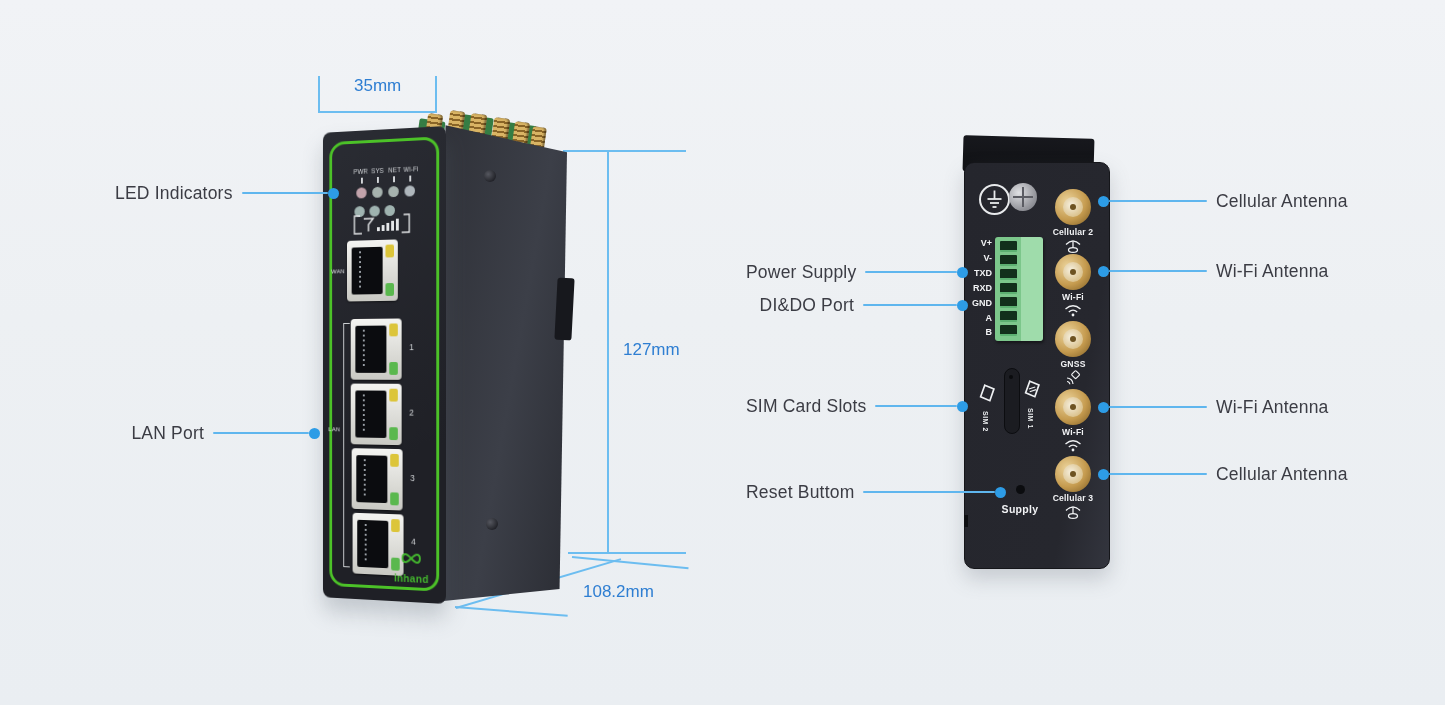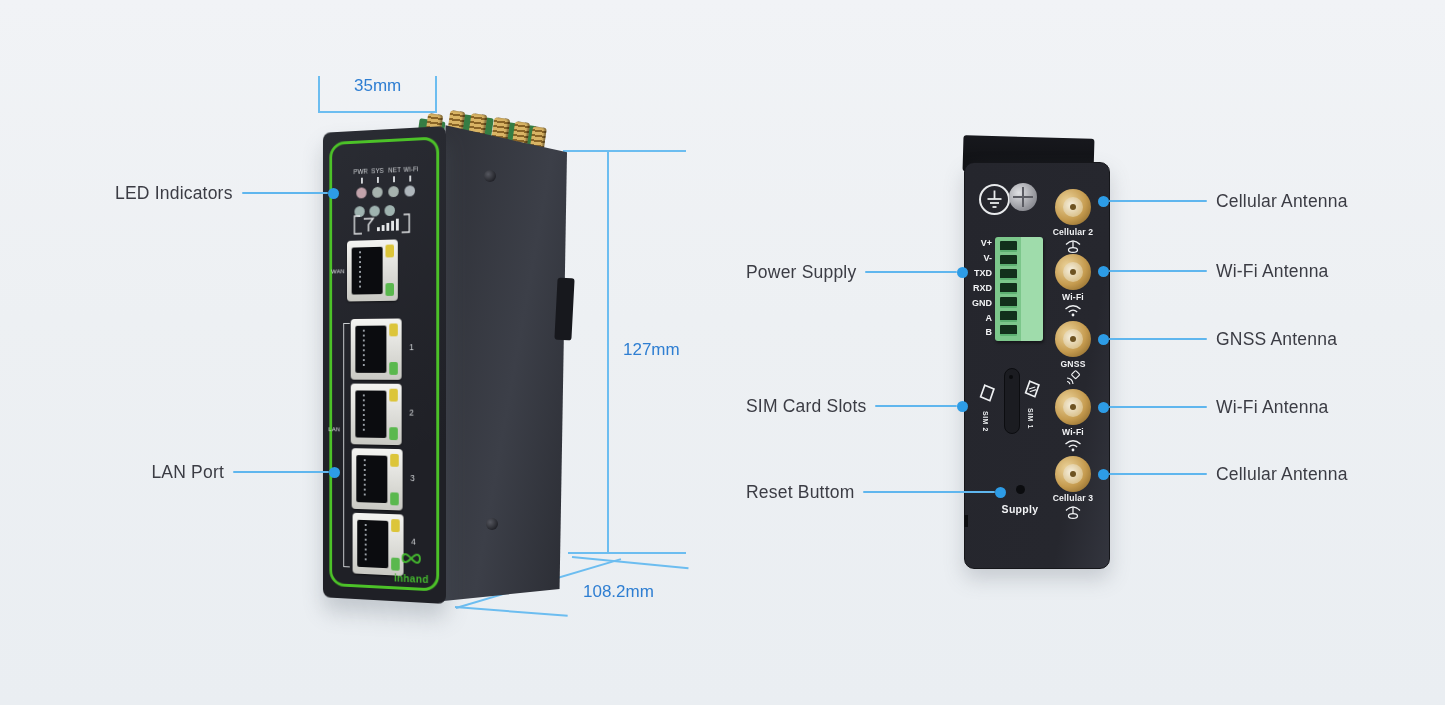--- a/index.html
+++ b/index.html
@@ -192,21 +192,21 @@
       </svg><br>
       <span>inhand</span>
     </div>
   </div>
 
   <div class="callout toleft" style="left:108px;top:181px;width:224px;margin-left:7px;">
     <span class="lbl">LED Indicators</span>
     <div class="line" style="width:96px;"></div>
     <div class="dot"></div>
   </div>
-  <div class="callout toleft" style="left:116px;top:421px;width:224px;margin-top:39px;">
+  <div class="callout toleft" style="left:96px;top:421px;width:224px;">
     <span class="lbl">LAN Port</span>
     <div class="line" style="width:96px;"></div>
     <div class="dot"></div>
   </div>
 
   <div class="dim v" style="left:318px;top:76px;height:37px;"></div>
   <div class="dim v" style="left:435px;top:76px;height:37px;"></div>
   <div class="dim h" style="left:318px;top:111px;width:119px;"></div>
   <div class="dim-text" style="left:354px;top:76px;">35mm</div>
 
@@ -351,20 +351,25 @@
 
     <div class="rst-hole"></div>
     <div class="rst-lbl">Supply</div>
   </div>
 
   <div class="callout toleft" style="left:746px;top:240px;width:222px;margin-top:20px;">
     <span class="lbl">Power Supply</span>
     <div class="line" style="width:94px;"></div>
     <div class="dot"></div>
   </div>
+  <div class="callout toleft" style="left:746px;top:293px;width:222px;">
+    <span class="lbl">DI&amp;DO Port</span>
+    <div class="line" style="width:94px;"></div>
+    <div class="dot"></div>
+  </div>
   <div class="callout toleft" style="left:746px;top:480px;width:260px;">
     <span class="lbl">Reset Buttom</span>
     <div class="line" style="width:132px;"></div>
     <div class="dot"></div>
   </div>
   <div class="callout toleft" style="left:746px;top:394px;width:222px;">
     <span class="lbl">SIM Card Slots</span>
     <div class="line" style="width:94px;"></div>
     <div class="dot"></div>
   </div>
@@ -372,25 +377,20 @@
   <div class="callout toright" style="left:1098px;top:189px;width:250px;">
     <div class="dot"></div>
     <div class="line" style="width:98px;"></div>
     <span class="lbl">Cellular Antenna</span>
   </div>
   <div class="callout toright" style="left:1098px;top:259px;width:250px;">
     <div class="dot"></div>
     <div class="line" style="width:98px;"></div>
     <span class="lbl">Wi-Fi Antenna</span>
   </div>
-  <div class="callout toright" style="left:1098px;top:327px;width:250px;">
-    <div class="dot"></div>
-    <div class="line" style="width:98px;"></div>
-    <span class="lbl">GNSS Antenna</span>
-  </div>
   <div class="callout toright" style="left:1098px;top:395px;width:250px;">
     <div class="dot"></div>
     <div class="line" style="width:98px;"></div>
     <span class="lbl">Wi-Fi Antenna</span>
   </div>
   <div class="callout toright" style="left:1098px;top:462px;width:250px;">
     <div class="dot"></div>
     <div class="line" style="width:98px;"></div>
     <span class="lbl">Cellular Antenna</span>
   </div>

